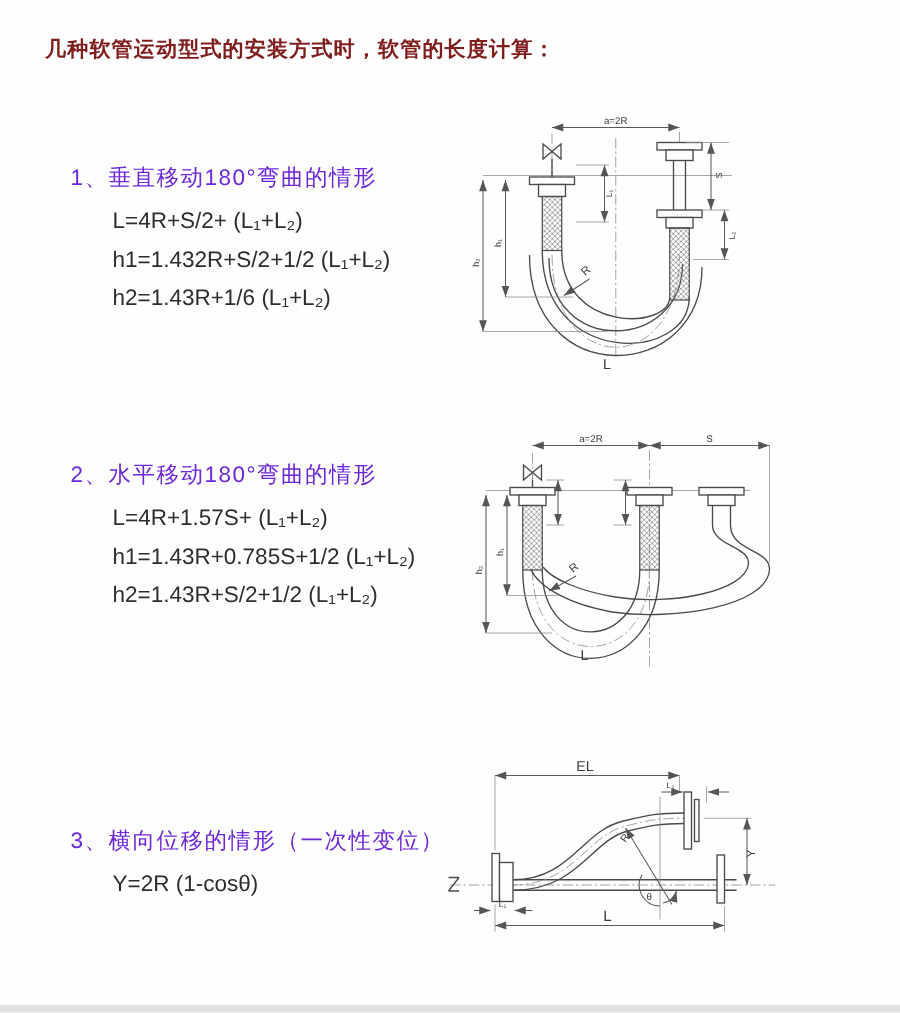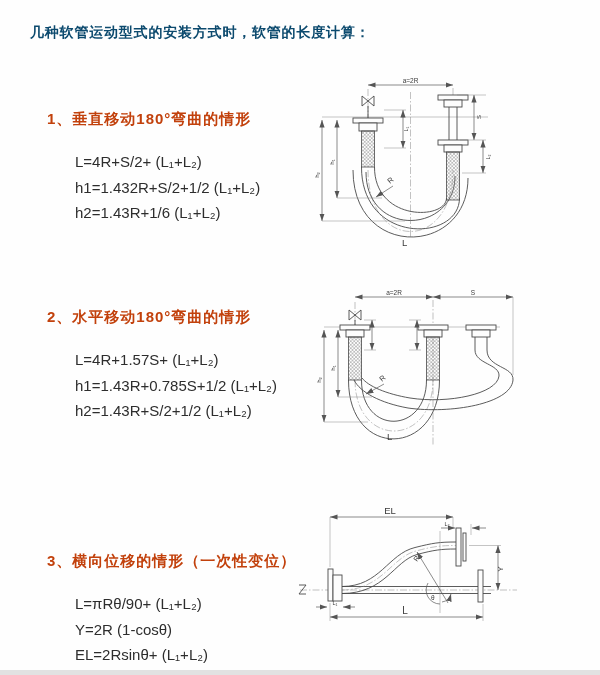--- a/index.html
+++ b/index.html
@@ -4,26 +4,26 @@
 <style>
   html,body{margin:0;padding:0;}
   body{
     width:600px;height:675px;position:relative;overflow:hidden;
     background:#fefefe;color:#2e2e2e;
     font-family:"Liberation Sans","DejaVu Sans",sans-serif;
   }
   .page{position:absolute;inset:0;}
   .title{
     position:absolute;left:30px;top:24px;
-    font-size:14px;font-weight:bold;letter-spacing:0.8px;color:#0c4a6e;
+    font-size:14px;font-weight:bold;letter-spacing:0.8px;color:#7f1d1d;
   }
   .sec{position:absolute;left:47px;width:270px;}
   .s1{top:110px}.s2{top:308px}.s3{top:552px}
-  .sec-heading{font-size:15px;font-weight:bold;letter-spacing:1px;color:#c2410c;line-height:18px;}
-  .formulas{margin-top:21px;}
+  .sec-heading{font-size:15px;font-weight:normal;letter-spacing:1px;color:#6d28d9;line-height:18px;}
+  .formulas{margin-top:7px;}
   .formula{font-size:15px;line-height:25.5px;padding-left:28px;white-space:nowrap;color:#2d2d2d;}
   .dwg{position:absolute;}
   #d1{left:300px;top:70px;}
   #d2{left:300px;top:280px;}
   #d3{left:295px;top:495px;}
   svg{display:block;}
   svg text{font-family:"Liberation Sans","DejaVu Sans",sans-serif;fill:#3a3a3a;}
   .ln{stroke:#4a4a4a;stroke-width:0.9;fill:none;}
   .thin{stroke:#8a8a8a;stroke-width:0.5;fill:none;}
   .dim{stroke:#5a5a5a;stroke-width:0.7;fill:none;}
@@ -53,23 +53,21 @@
     <div class="formulas">
       <div class="formula">L=4R+1.57S+ (L₁+L₂)</div>
       <div class="formula">h1=1.43R+0.785S+1/2 (L₁+L₂)</div>
       <div class="formula">h2=1.43R+S/2+1/2 (L₁+L₂)</div>
     </div>
   </section>
 
   <section class="sec s3">
     <div class="sec-heading">3、横向位移的情形（一次性变位）</div>
     <div class="formulas">
-      <div class="formula">L=πRθ/90+ (L₁+L₂)</div>
       <div class="formula">Y=2R (1-cosθ)</div>
-      <div class="formula">EL=2Rsinθ+ (L₁+L₂)</div>
     </div>
   </section>
 
   <svg id="d1" class="dwg" width="300" height="200" viewBox="0 0 300 200">
     <defs>
       <marker id="ae" markerWidth="9" markerHeight="8" refX="7.5" refY="3" orient="auto" markerUnits="userSpaceOnUse">
         <path d="M0,0.4 L7.5,3 L0,5.6 Z" fill="#555"></path>
       </marker>
       <marker id="as" markerWidth="9" markerHeight="8" refX="0.5" refY="3" orient="auto" markerUnits="userSpaceOnUse">
         <path d="M8,0.4 L0.5,3 L8,5.6 Z" fill="#555"></path>

